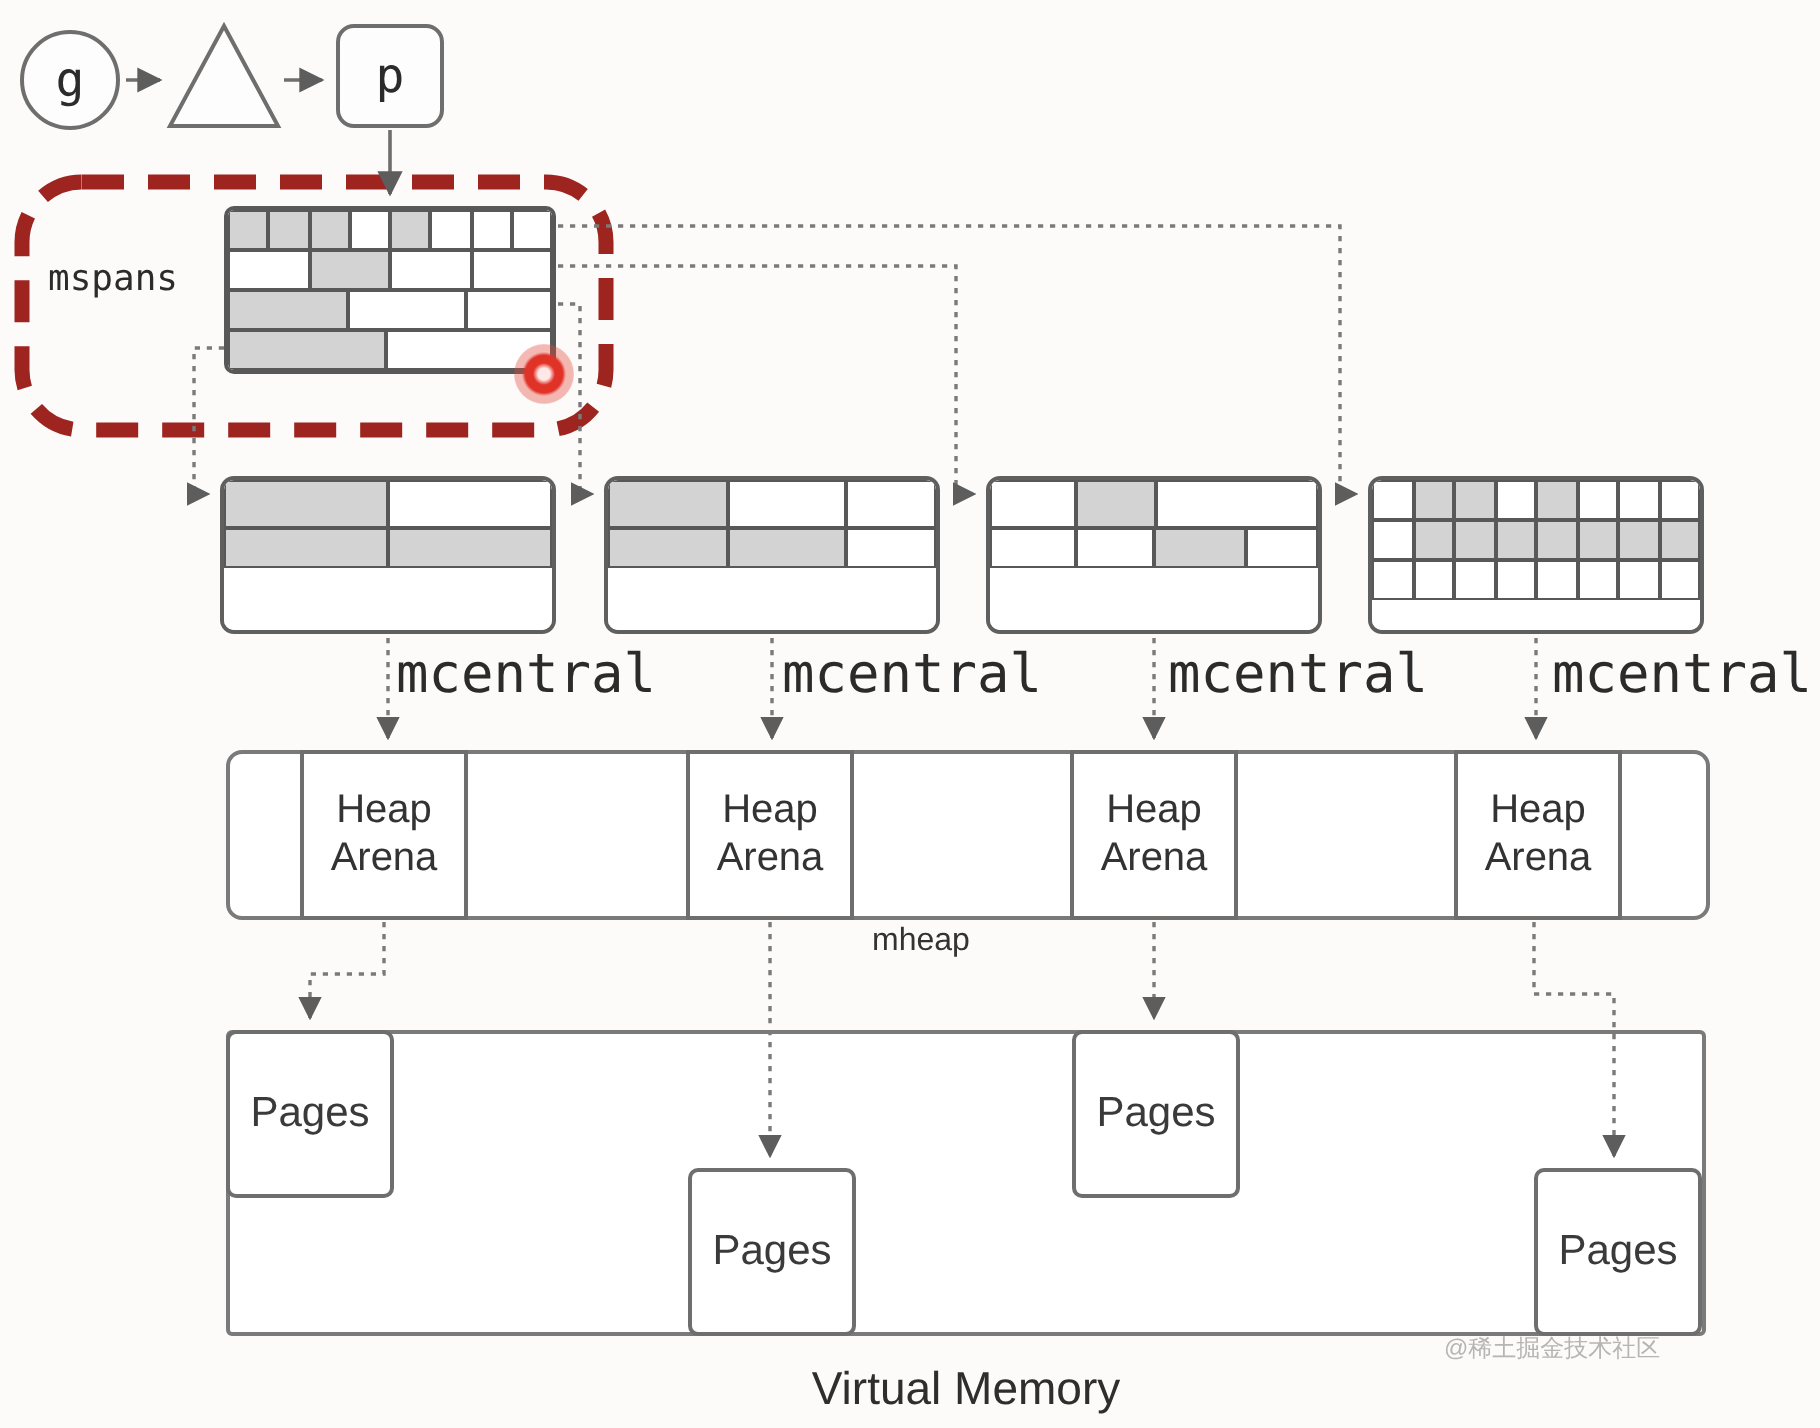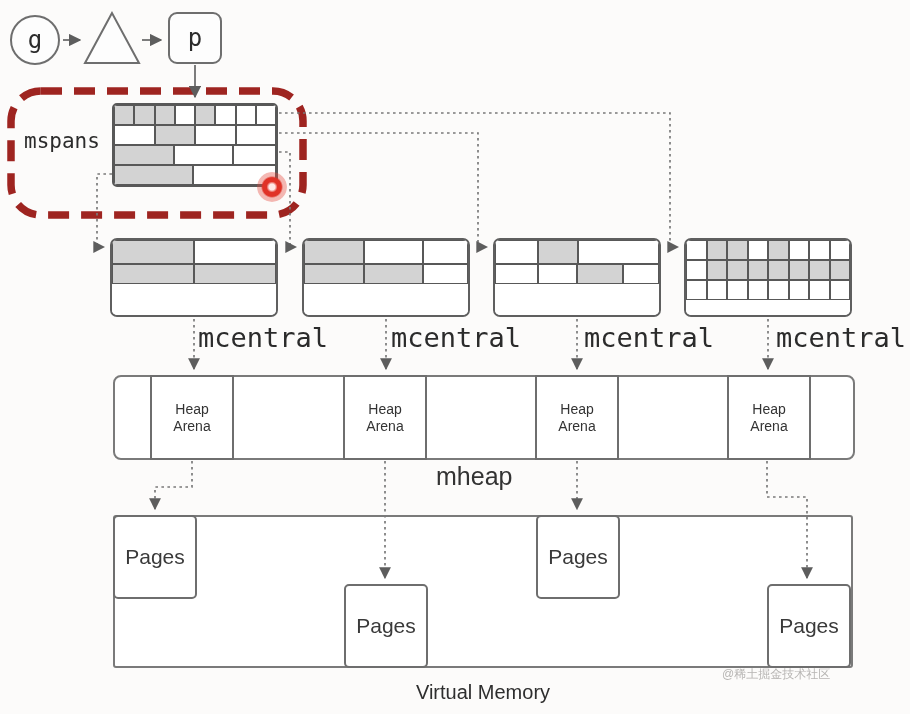--- a/index.html
+++ b/index.html
@@ -12,21 +12,21 @@
   .rsquare{border-radius:9px;}
   .lbl{position:absolute;white-space:nowrap;}
   .grid{display:flex;flex-direction:column;overflow:hidden;background:#fff;}
   .grid-row{display:flex;width:100%;}
   .cell{box-sizing:border-box;border:1px solid #585858;}
   .mcentral-box{position:absolute;box-sizing:border-box;display:flex;flex-direction:column;
                 background:#fff;border:2px solid #5f5f5f;border-radius:7px;overflow:hidden;}
   .free-area{flex:1;background:#fff;}
   .band{background:#fff;border:2px solid #7a7a7a;}
   .arena{background:#fff;border:2px solid #6e6e6e;display:flex;align-items:center;justify-content:center;
-         text-align:center;font-size:14px;line-height:1.18;color:#333;}
+         text-align:center;font-size:20px;line-height:1.18;color:#333;}
   .arena span{display:block;width:64px;}
   .pages-box{background:#fff;border:2px solid #6e6e6e;border-radius:5px;display:flex;
              align-items:center;justify-content:center;font-size:21px;color:#3a3a3a;}
   svg.overlay{position:absolute;left:0;top:0;pointer-events:none;}
   .laser-dot{position:absolute;width:30px;height:30px;border-radius:50%;
      background:radial-gradient(circle,#ffe8e6 0 14%,#e03227 26% 44%,rgba(228,70,58,0.38) 52% 68%,rgba(228,70,58,0) 76%);}
   .watermark{position:absolute;color:#b7b5b3;font-size:12px;}
 </style>
 </head>
 <body>
@@ -62,21 +62,21 @@
         <div class="cell" style="flex: 37 1 0%; background: rgb(211, 211, 211);"></div>
         <div class="cell" style="flex: 37 1 0%; background: rgb(255, 255, 255);"></div>
         <div class="cell" style="flex: 26 1 0%; background: rgb(255, 255, 255);"></div>
       </div>
       <div class="grid-row" style="flex: 1 1 0%;">
         <div class="cell" style="flex: 49 1 0%; background: rgb(211, 211, 211);"></div>
         <div class="cell" style="flex: 51 1 0%; background: rgb(255, 255, 255);"></div>
       </div>
     </div>
 
-  <div class="lbl mono" style="left:24px;top:129px;font-size:21px;">mspans</div>
+  <div class="lbl mono" style="left:24px;top:129px;font-size:18px;">mspans</div>
 
   <div id="mcentral-layer">
       <div class="mcentral-box" style="left: 110px; top: 238px; width: 168px; height: 79px;">
         <div class="grid-row" style="height: 24px;">
           <div class="cell" style="flex: 50 1 0%; background: rgb(211, 211, 211);"></div>
           <div class="cell" style="flex: 50 1 0%; background: rgb(255, 255, 255);"></div>
         </div>
         <div class="grid-row" style="height: 20px;">
           <div class="cell" style="flex: 50 1 0%; background: rgb(211, 211, 211);"></div>
           <div class="cell" style="flex: 50 1 0%; background: rgb(211, 211, 211);"></div>
@@ -157,38 +157,38 @@
       <div class="abs arena" style="left: 343px; top: 375px; width: 84px; height: 85px;">
         <span>Heap Arena</span>
       </div>
       <div class="abs arena" style="left: 535px; top: 375px; width: 84px; height: 85px;">
         <span>Heap Arena</span>
       </div>
       <div class="abs arena" style="left: 727px; top: 375px; width: 84px; height: 85px;">
         <span>Heap Arena</span>
       </div>
     </div>
-  <div class="lbl" style="left:436px;top:462px;font-size:25px;color:#333;">mheap</div>
+  <div class="lbl" style="left:436px;top:462px;font-size:16px;color:#333;">mheap</div>
 
   <div class="abs band" style="left:113px;top:515px;width:740px;height:153px;border-radius:3px;"></div>
   <div id="pages-layer">
       <div class="abs pages-box" style="left: 113px; top: 515px; width: 84px; height: 84px;">
         <span>Pages</span>
       </div>
       <div class="abs pages-box" style="left: 344px; top: 584px; width: 84px; height: 84px;">
         <span>Pages</span>
       </div>
       <div class="abs pages-box" style="left: 536px; top: 515px; width: 84px; height: 84px;">
         <span>Pages</span>
       </div>
       <div class="abs pages-box" style="left: 767px; top: 584px; width: 84px; height: 84px;">
         <span>Pages</span>
       </div>
     </div>
-  <div class="lbl" style="left:113px;top:681px;width:740px;text-align:center;font-size:20px;color:#2e2e2e;">Virtual Memory</div>
+  <div class="lbl" style="left:113px;top:681px;width:740px;text-align:center;font-size:23px;color:#2e2e2e;">Virtual Memory</div>
 
   <svg class="overlay" width="910" height="714" viewBox="0 0 910 714">
     <defs>
       <marker id="arr" viewBox="0 0 10 10" refX="9" refY="5" markerWidth="7" markerHeight="7" orient="auto-start-reverse">
         <path d="M0,0 L10,5 L0,10 z" fill="#5d5d5d"></path>
       </marker>
     </defs>
 
     <rect x="11" y="91" width="292" height="124" rx="30" fill="none" stroke="#9e2420" stroke-width="7.5" stroke-dasharray="21 12"></rect>
 

